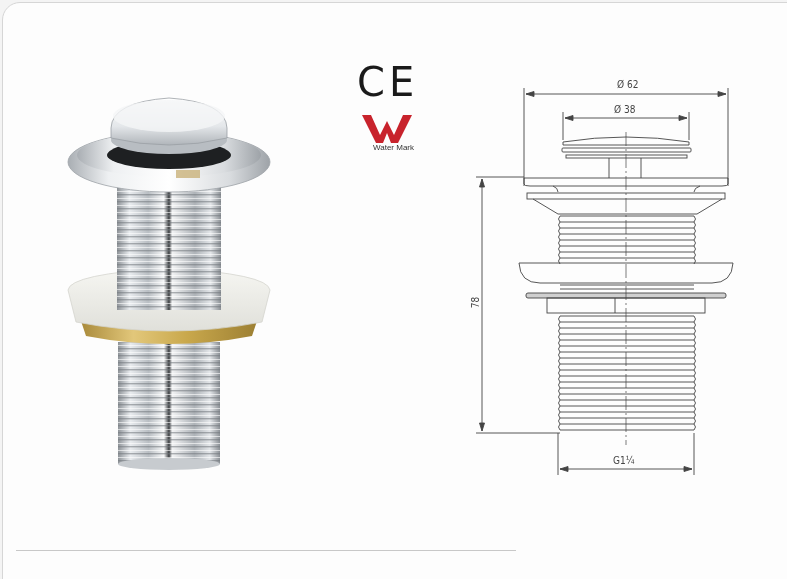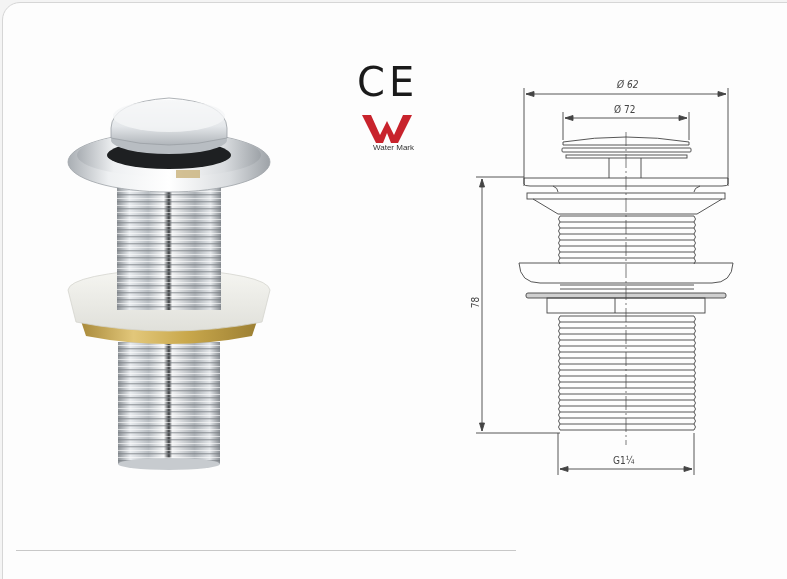--- a/index.html
+++ b/index.html
@@ -163,16 +163,16 @@
   <line x1="476" y1="433" x2="560" y2="433"></line>
   <line x1="482" y1="179" x2="482" y2="431"></line>
   <path d="M482 179 l-2.5 8 h5 z M482 431 l-2.5 -8 h5 z" fill="#444"></path>
 
   <line x1="558" y1="433" x2="558" y2="475"></line>
   <line x1="694" y1="433" x2="694" y2="475"></line>
   <line x1="560" y1="469" x2="692" y2="469"></line>
   <path d="M560 469 l8 -2.5 v5 z M692 469 l-8 -2.5 v5 z" fill="#444"></path>
 </svg>
 
-<div class="dim-label" style="left:617px; top:79px;font-style:italic;">Ø 62</div>
-<div class="dim-label" style="left:614px; top:104px;">Ø 72</div>
+<div class="dim-label" style="left:617px; top:79px;">Ø 62</div>
+<div class="dim-label" style="left:614px; top:104px;">Ø 38</div>
 <div class="dim-label" style="left:470px; top:297px; transform:rotate(-90deg); transform-origin:center;">78</div>
 <div class="dim-label" style="left:613px; top:455px;text-align:right;">G1¼</div>
 
 </body></html>

